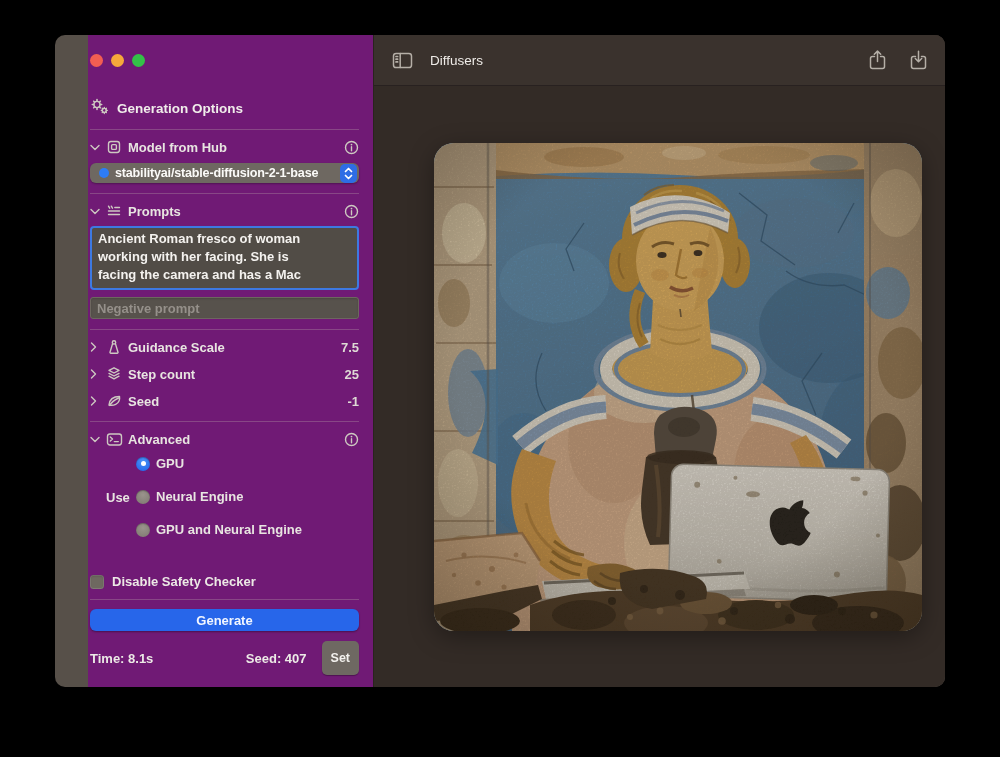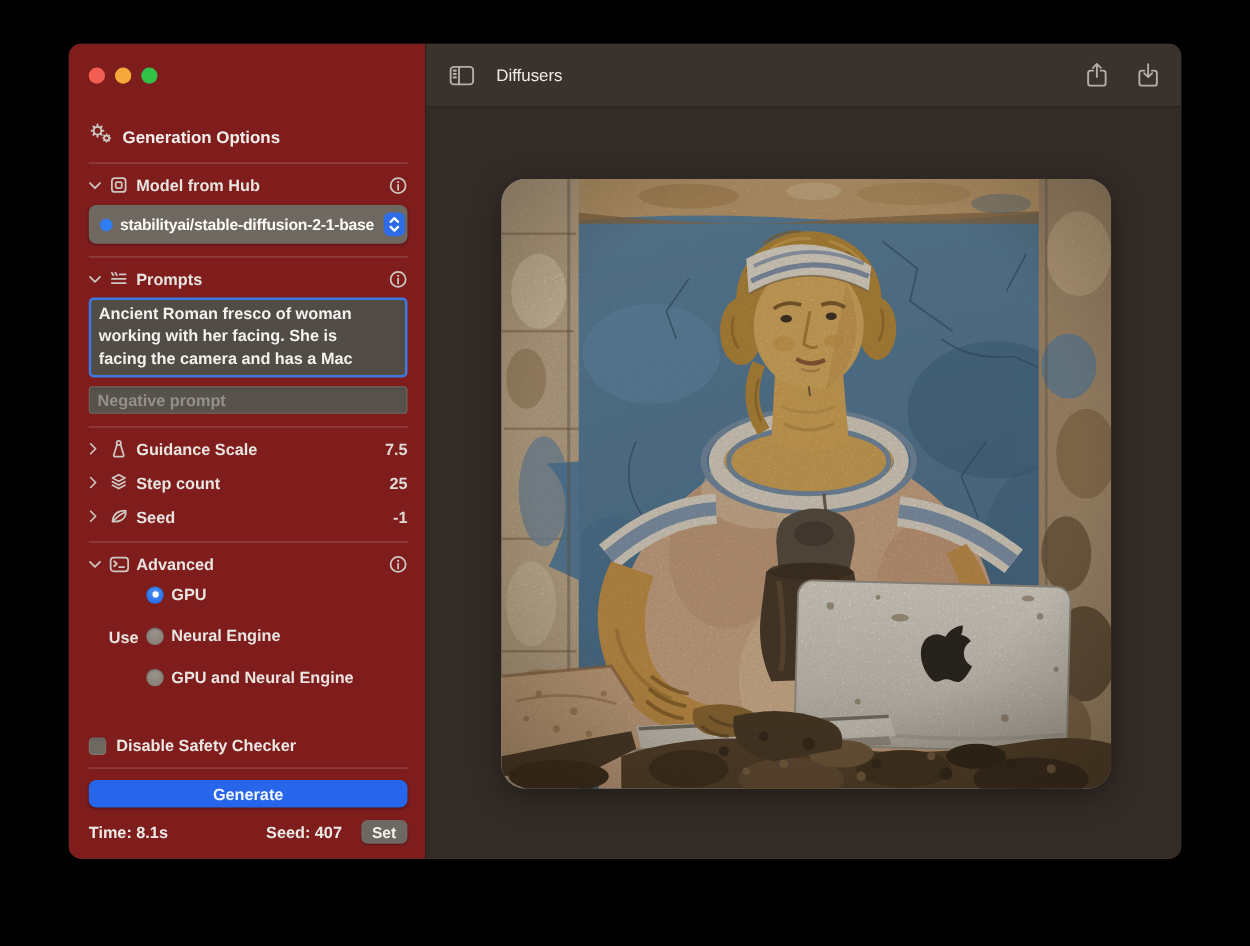--- a/index.html
+++ b/index.html
@@ -6,40 +6,40 @@
   body{
     width:1000px;height:757px;background:#000;position:relative;overflow:hidden;
     font-family:"Liberation Sans",sans-serif;-webkit-font-smoothing:antialiased;
   }
   .window{
     position:absolute;left:55px;top:35px;width:890px;height:652px;border-radius:10px;
     overflow:hidden;display:flex;background:#575049;box-shadow:0 25px 60px rgba(0,0,0,.7);
   }
   
   .sidebar{
-    width:285px;min-width:285px;background:#7f1d1d;box-sizing:border-box;
-    padding:0 14px 12px 16px;display:flex;flex-direction:column;color:#e9e6e2;
+    width:285px;min-width:285px;background:#701a75;box-sizing:border-box;
+    padding:0 14px 12px 2px;display:flex;flex-direction:column;color:#e9e6e2;margin-left:33px;
   }
   .traffic{display:flex;gap:8px;margin-top:19px;}
   .dot{width:13px;height:13px;border-radius:50%;}
   .dot.red{background:#f25e52;}
   .dot.yellow{background:#f5a93b;}
   .dot.green{background:#34c148;}
   .sb-header{display:flex;align-items:center;gap:8px;margin-top:31px;}
   .sb-header .title{font-size:13.5px;font-weight:bold;color:#f0edea;}
   .divider{border:none;border-top:1px solid rgba(200,192,180,.28);margin:10px 0 0 0;width:100%;}
   .row{display:flex;align-items:center;height:18px;margin-top:8px;}
   .row .chev{width:16px;display:flex;justify-content:flex-start;}
   .row .ric{width:22px;display:flex;}
   .row .rlabel{font-size:13px;font-weight:bold;color:#e8e5e1;flex:1;}
   .row .rvalue{font-size:13px;font-weight:bold;color:#dedad5;}
   .row .info{margin-left:auto;display:flex;}
   .param-row{height:20px;margin-top:7px;cursor:default;}
   .dropdown{
-    margin-top:7px;height:31px;background:#6e6861;border-radius:6px;display:flex;align-items:center;
+    margin-top:7px;height:20px;background:#6e6861;border-radius:6px;display:flex;align-items:center;
     padding:0 2px 0 9px;box-shadow:0 1px 2px rgba(0,0,0,.3);
   }
   .dropdown .bluedot{width:10px;height:10px;border-radius:50%;background:#2e7cf6;margin-right:6px;flex:none;}
   .dropdown .dd-text{font-size:12.6px;font-weight:bold;color:#fbfaf8;white-space:nowrap;overflow:hidden;flex:1;letter-spacing:-0.2px;}
   .stepper{width:17px;height:19px;background:#2e6de5;border-radius:5px;display:flex;flex-direction:column;
     align-items:center;justify-content:center;gap:1px;flex:none;}
   .prompt-box{
     margin-top:6px;height:56px;background:#514c46;border:2px solid #3d79e2;border-radius:4px;
     padding:2px 6px;font-size:13px;font-weight:bold;color:#f4f2ef;line-height:18px;cursor:text;
   }
@@ -66,21 +66,21 @@
   .check-row .ctext{font-size:13px;font-weight:bold;color:#ece9e5;}
   .generate-btn{
     margin-top:9px;height:22px;border:none;border-radius:6px;background:#2766ea;width:100%;
     color:#f2f6ff;font-size:13px;font-weight:bold;font-family:inherit;cursor:pointer;
     box-shadow:0 1px 2px rgba(0,0,0,.35);
   }
   .status-row{display:flex;align-items:center;margin-top:10px;}
   .status-time{font-size:13px;font-weight:bold;color:#eceae6;}
   .status-right{margin-left:auto;display:flex;align-items:center;gap:15px;}
   .status-seed{font-size:13px;font-weight:bold;color:#eceae6;}
-  .set-btn{height:19px;padding:0 9px;background:#6e6862;border:none;border-radius:5px;color:#f3f1ee;
+  .set-btn{height:34px;padding:0 9px;background:#6e6862;border:none;border-radius:5px;color:#f3f1ee;
     font-size:12.5px;font-weight:bold;font-family:inherit;cursor:pointer;box-shadow:0 1px 1px rgba(0,0,0,.3);}
   
   .main{flex:1;display:flex;flex-direction:column;background:#332b26;border-left:1px solid #29231f;}
   .titlebar{height:50px;min-height:50px;background:#3a322d;border-bottom:1px solid #282120;
     display:flex;align-items:center;padding:0 18px;}
   .tb-title{font-size:13.5px;font-weight:normal;color:#eeebe7;margin-left:17px;}
   .tb-icons{margin-left:auto;display:flex;gap:24px;align-items:center;}
   .tb-btn{background:none;border:none;padding:0;cursor:pointer;display:flex;}
   .canvas{flex:1;position:relative;}
   .artwork{position:absolute;left:60px;top:57px;width:488px;height:488px;border-radius:20px;

